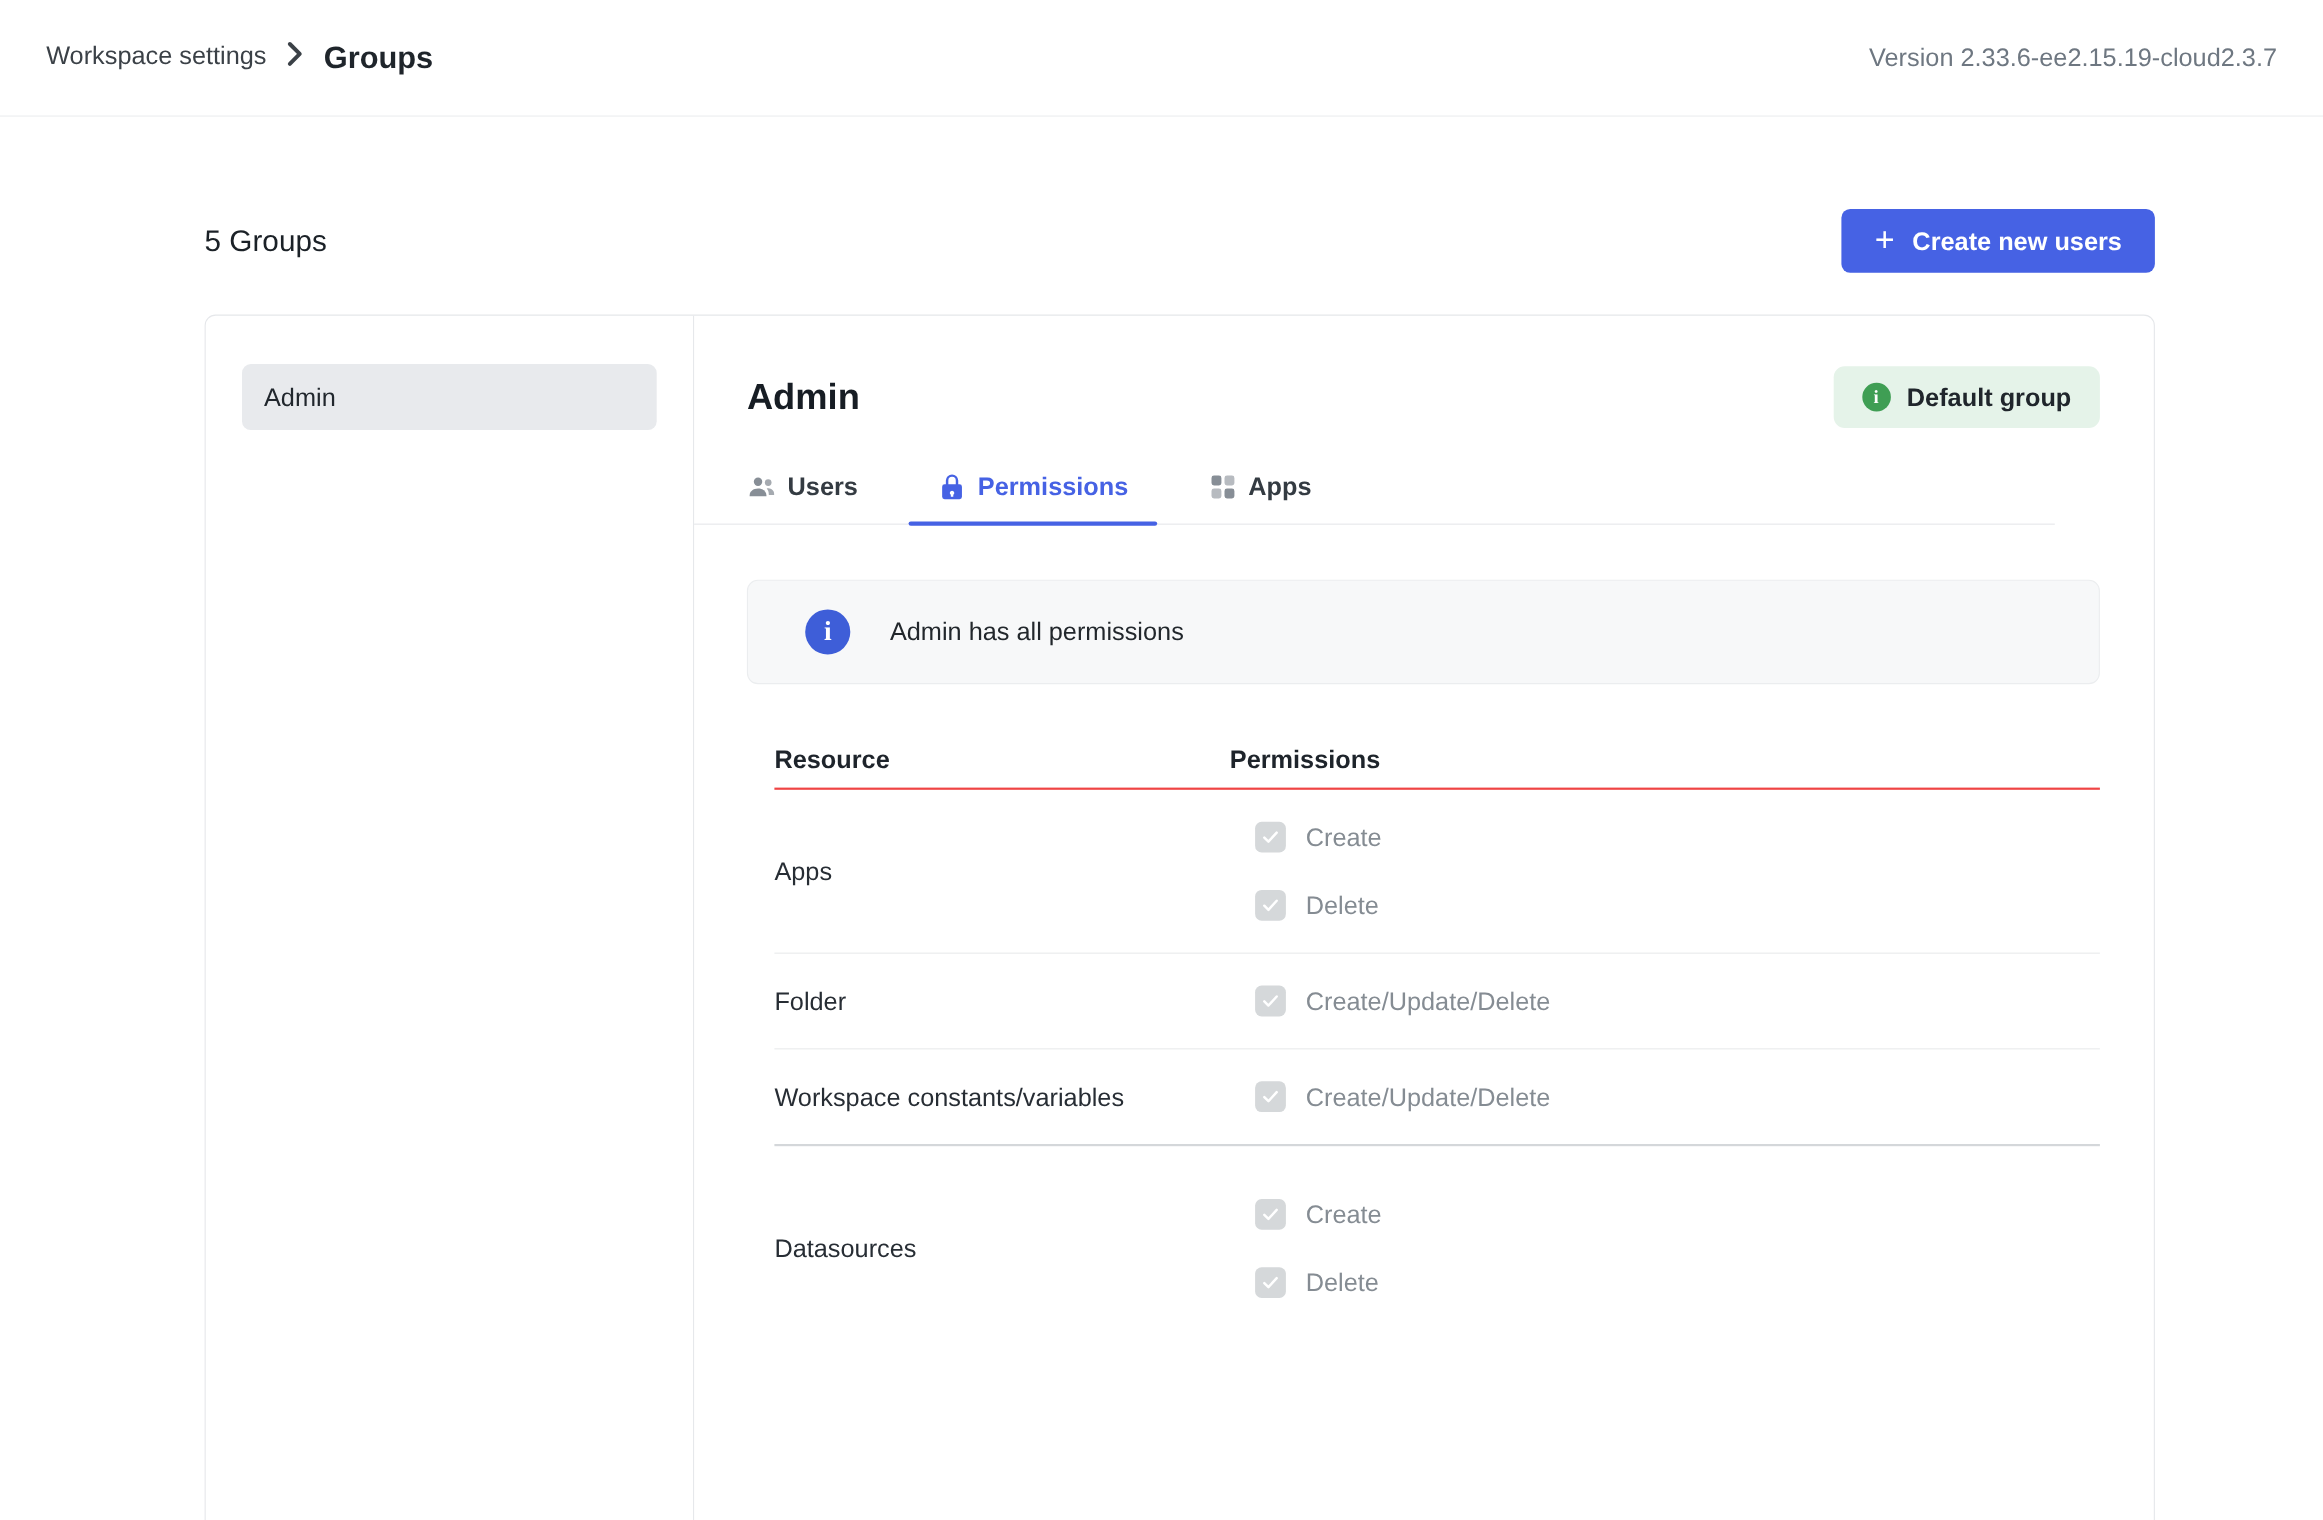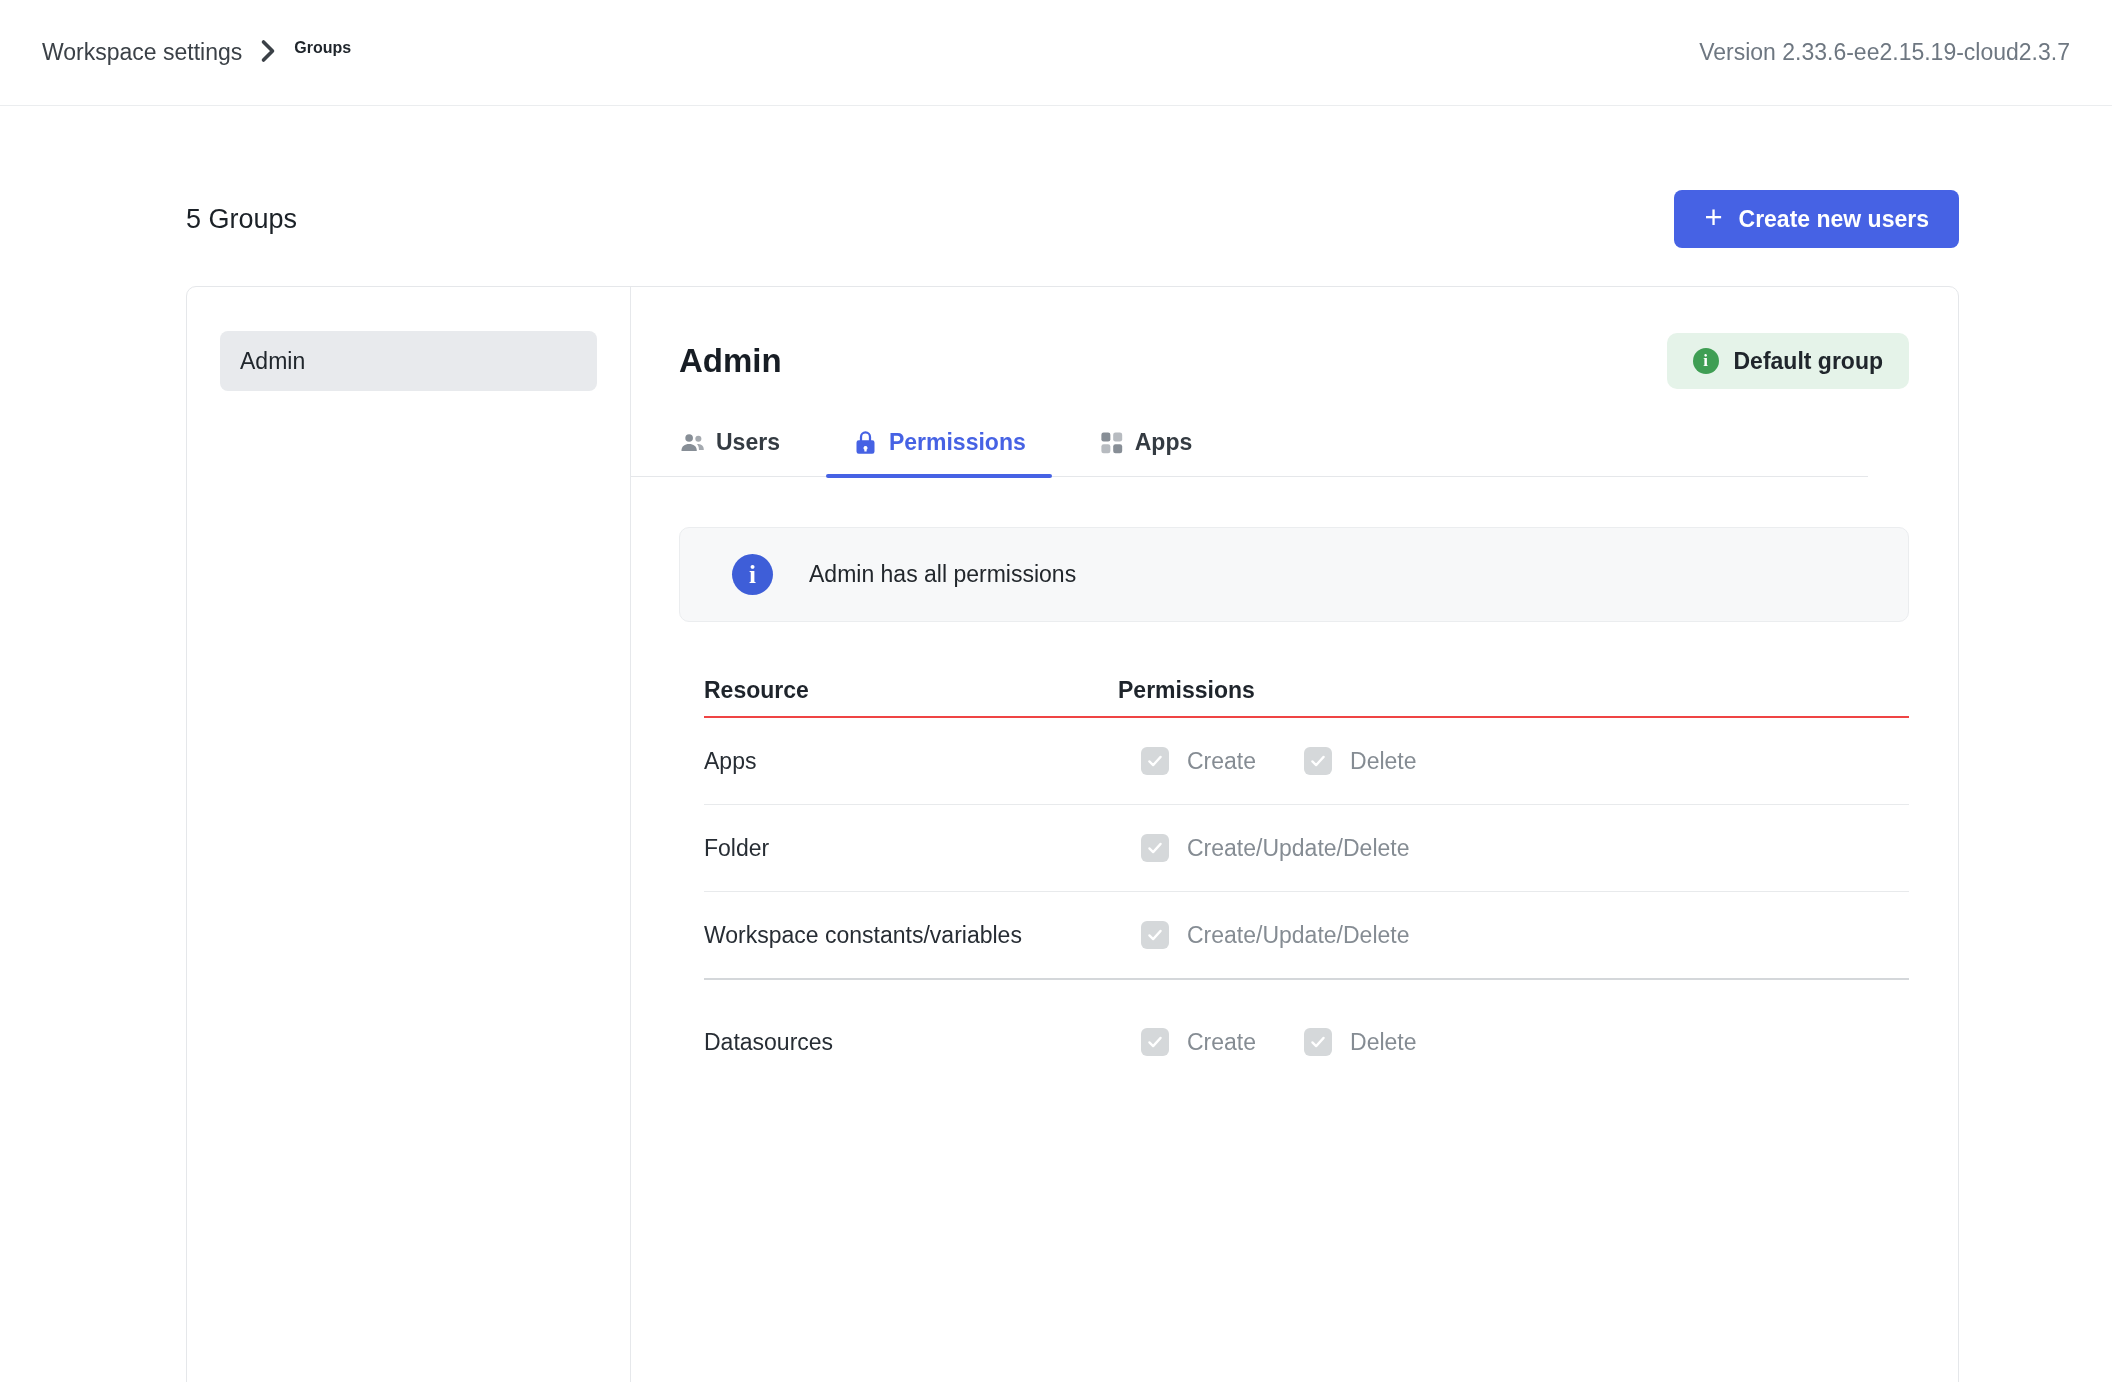--- a/index.html
+++ b/index.html
@@ -15,21 +15,21 @@
   .topbar {
     height: 106px;
     display: flex; align-items: center; justify-content: space-between;
     padding: 0 42px;
     background: #fff;
     border-bottom: 1px solid #ebedef;
   }
   .breadcrumb { display: flex; align-items: flex-start; gap: 18px; }
   .bc-parent { font-size: 23px; color: #3b4147; font-weight: 500; cursor: pointer; }
   .bc-chevron { display: flex; align-items: center; }
-  .bc-current { font-size: 16px; font-weight: 700; color: #1f252b; }
+  .bc-current { font-size: 28px; font-weight: 700; color: #1f252b; }
   .version { font-size: 23px; color: #6e7781; }
 
   
   .content { width: 1773px; margin-left: 186px; }
   .toolbar { margin-top: 84px; display: flex; align-items: center; justify-content: space-between; }
   .groups-count { font-size: 27px; font-weight: 500; color: #1b2127; }
   .create-btn {
     display: flex; align-items: center; gap: 16px;
     height: 58px; padding: 0 30px;
     background: var(--accent, #4662e4); color: #fff;
@@ -120,21 +120,21 @@
 
   
   .perm-table { margin-top: 55px; padding-left: 25px; }
   .thead { display: flex; padding-bottom: 12px; border-bottom: 2px solid #ef4444; }
   .th { font-size: 23px; font-weight: 700; color: #1e242b; }
   .th.resource { width: 414px; flex-shrink: 0; }
   .row { display: flex; align-items: center; padding: 29px 0; border-bottom: 1px solid #e8eaec; }
   #rows .row:nth-child(3) { border-bottom: 2px solid #d4d7da; }
   #rows .row:last-child { border-bottom: none; padding: 48px 0; }
   .res { width: 414px; flex-shrink: 0; font-size: 23px; color: #272d34; }
-  .perms { display: flex; flex-direction: row; gap: 48px; padding-left: 23px; }
+  .perms { display: flex; flex-direction: column; gap: 34px; padding-left: 23px; }
   .perm { display: flex; align-items: center; gap: 18px; }
   .checkbox {
     width: 28px; height: 28px; border-radius: 6px;
     background: var(--checkbox_bg, #d5d8da);
     display: flex; align-items: center; justify-content: center;
     cursor: default;
   }
   .checkbox svg { width: 18px; height: 18px; }
   .perm-label { font-size: 23px; color: #858c93; }
 </style>

